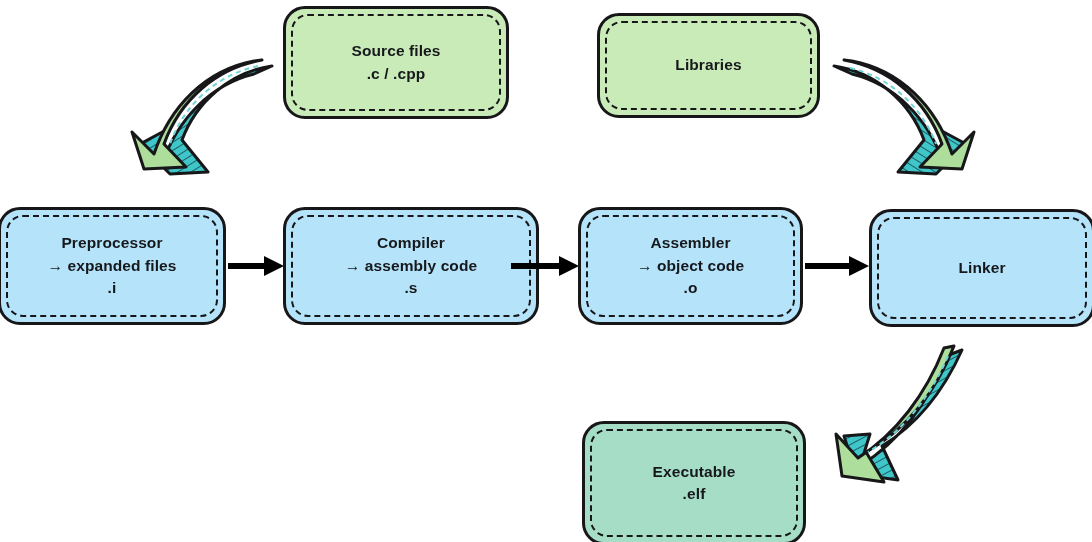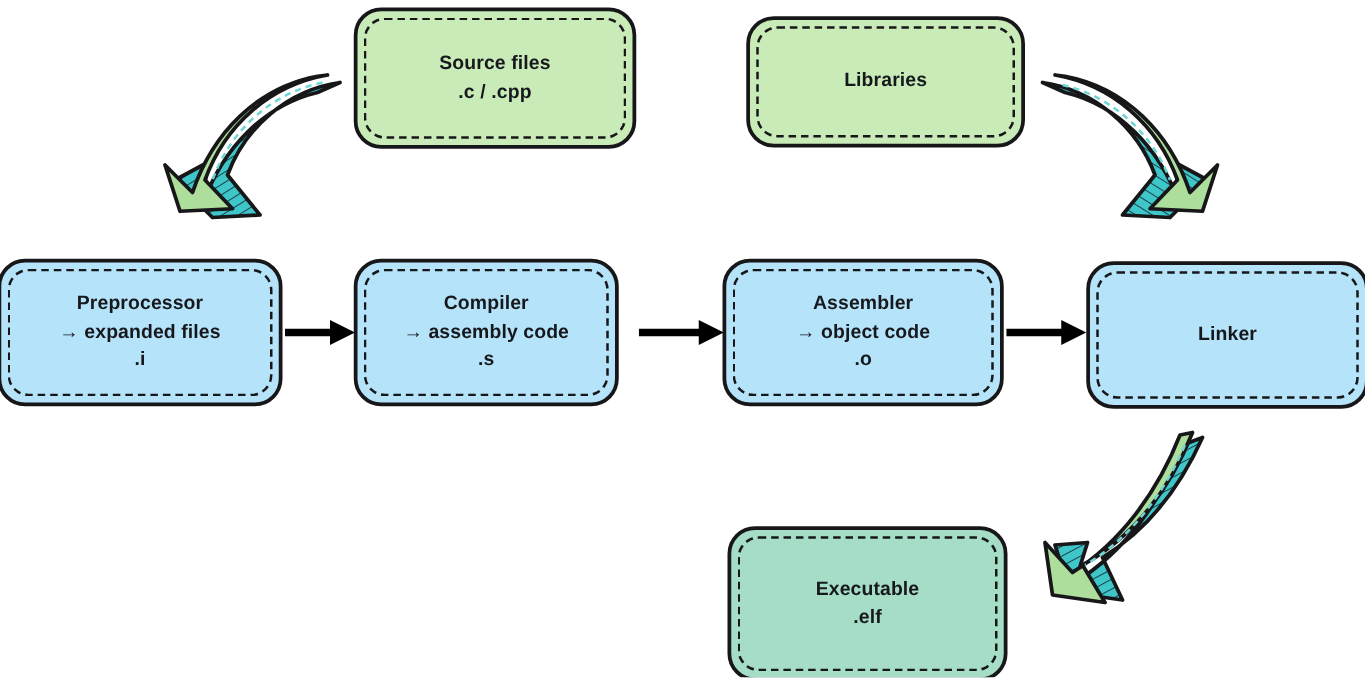--- a/index.html
+++ b/index.html
@@ -85,21 +85,21 @@
     <span class="label">Libraries</span>
   </div>
 
   <div class="node fill-blue" style="left:-2px; top:207px; width:228px; height:118px;">
     <span class="inner-dash"></span>
     <span class="label">Preprocessor
 → expanded files
 .i</span>
   </div>
 
-  <div class="node fill-blue" style="left:283px; top:207px; width:212px; height:118px;">
+  <div class="node fill-blue" style="left:283px; top:207px; width:256px; height:118px;">
     <span class="inner-dash"></span>
     <span class="label">Compiler
 → assembly code
 .s</span>
   </div>
 
   <div class="node fill-blue" style="left:578px; top:207px; width:225px; height:118px;">
     <span class="inner-dash"></span>
     <span class="label">Assembler
 → object code

